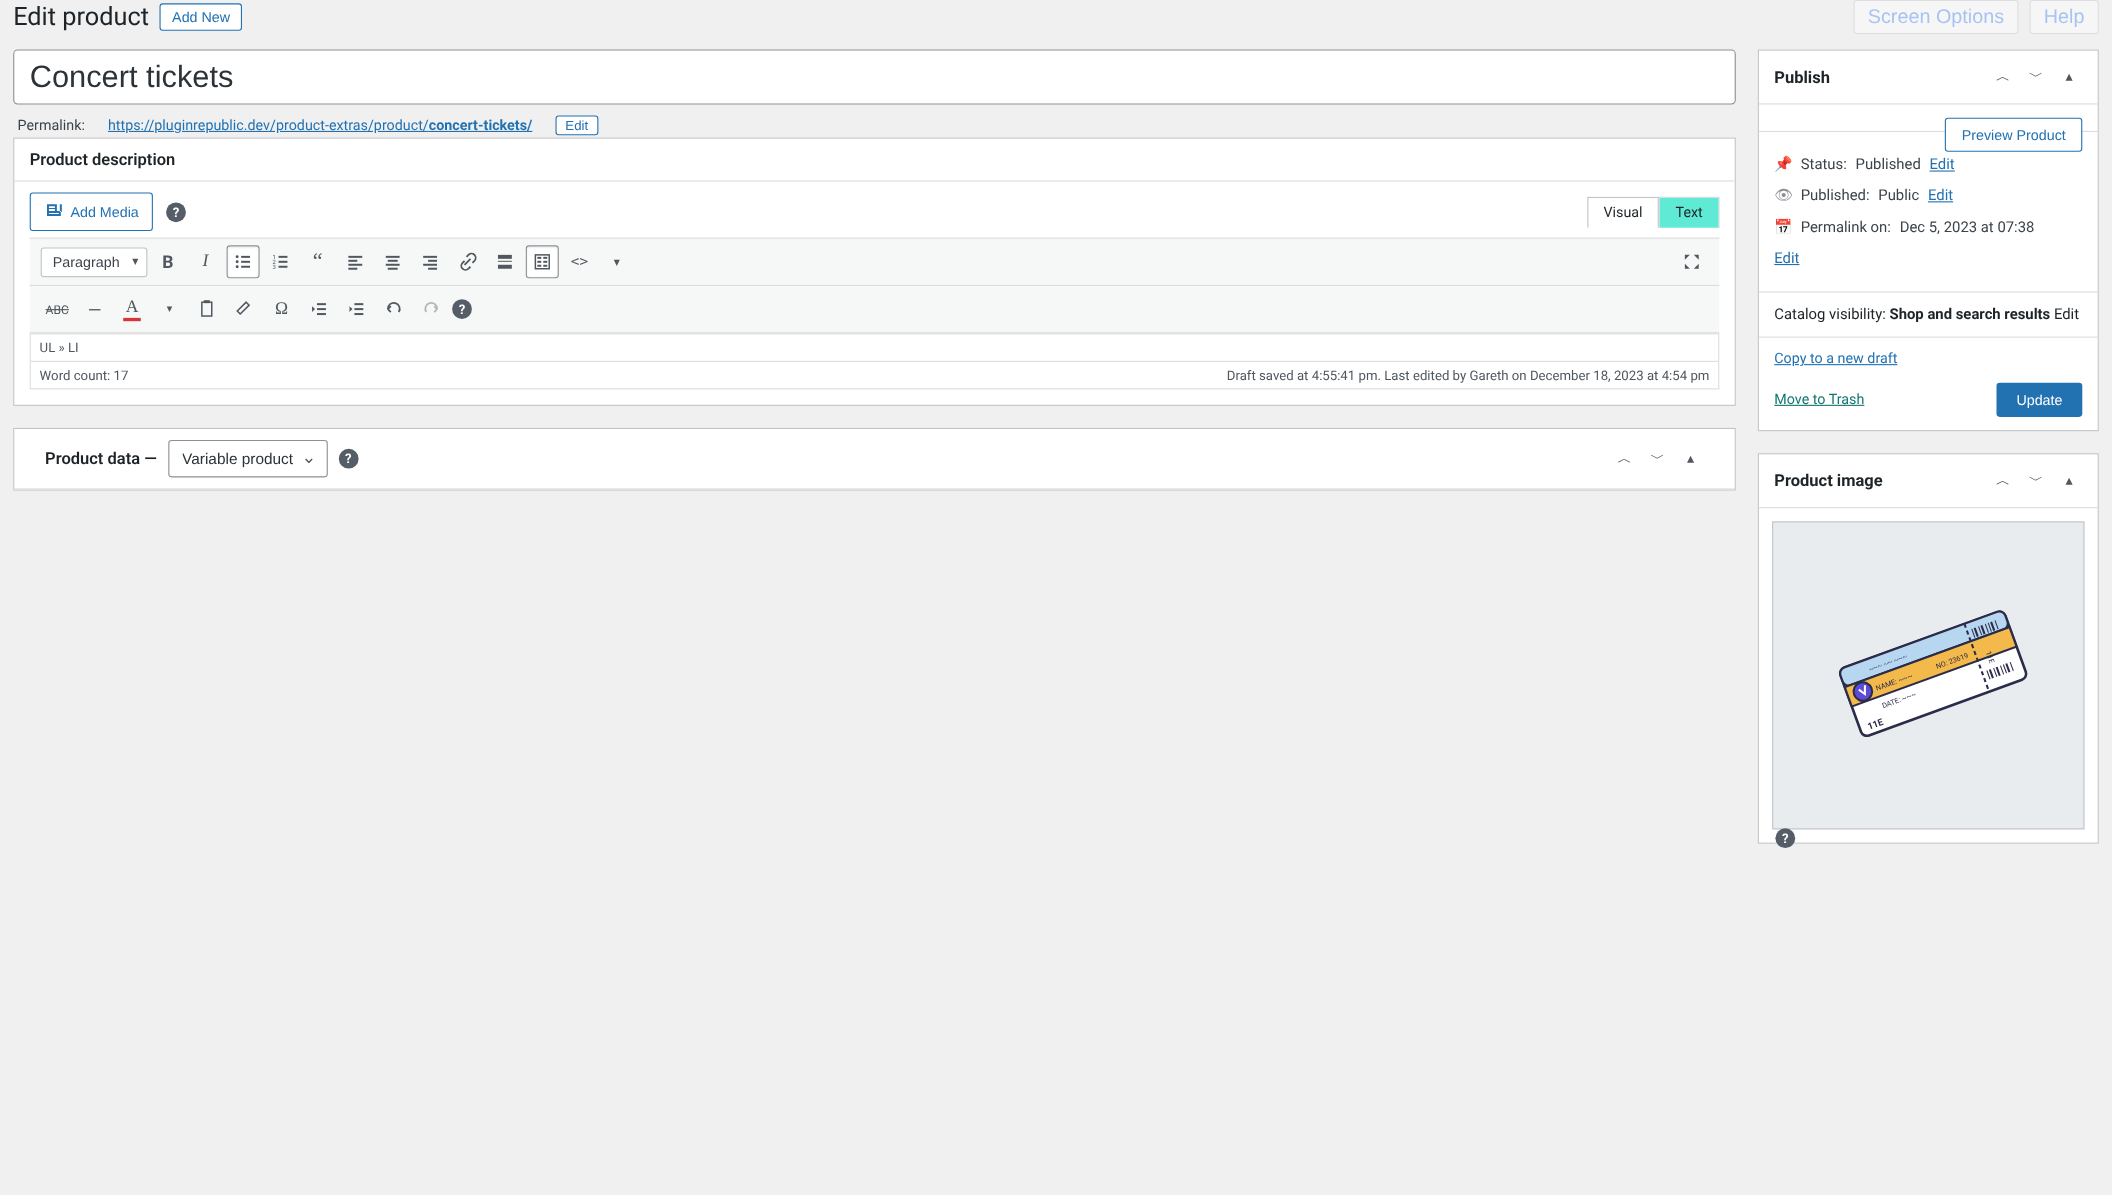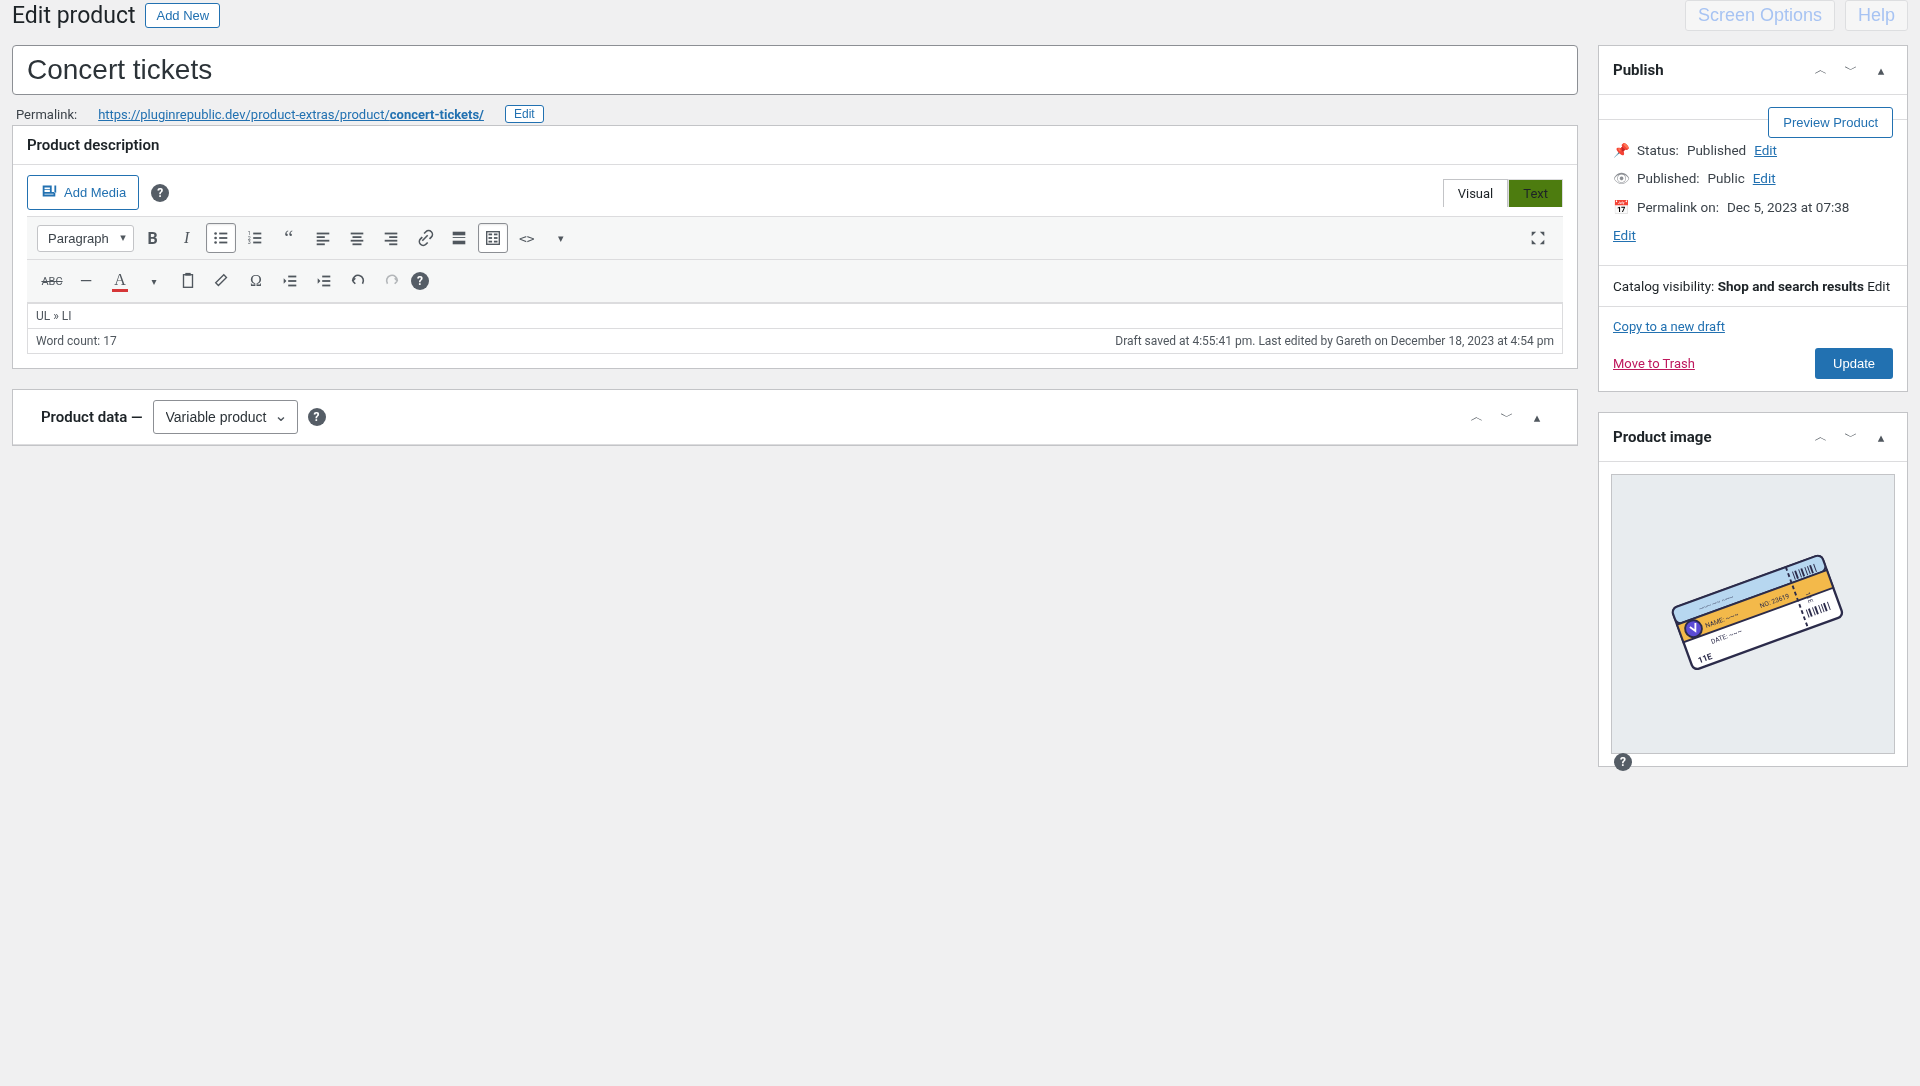--- a/index.html
+++ b/index.html
@@ -26,21 +26,21 @@
 .postbox { background: #fff; border: 1px solid #c3c4c7; margin-bottom: 20px; }
 .postbox-header { display: flex; align-items: center; justify-content: space-between; padding: 10px 14px; border-bottom: 1px solid #dcdcde; }
 .postbox-header h2 { font-size: 15px; font-weight: 600; }
 .postbox-handles { display: flex; gap: 6px; color: #50575e; }
 .handle { width: 24px; height: 24px; display: flex; align-items: center; justify-content: center; cursor: pointer; color: #50575e; }
 
 .editor-toolbar-top { display: flex; align-items: center; justify-content: space-between; padding: 10px 14px 6px; }
 .add-media { border: 1px solid #2271b1; color: #2271b1; background: #fff; padding: 6px 12px; font-size: 13px; cursor: pointer; border-radius: 3px; display: inline-flex; align-items: center; gap: 6px; }
 .help-icon { width: 18px; height: 18px; border-radius: 50%; background: #555d66; color: #fff; display: inline-flex; align-items: center; justify-content: center; font-size: 12px; font-weight: bold; cursor: pointer; }
 .editor-tabs { display: flex; }
-.editor-tab { border: 1px solid #dcdcde; border-bottom: none; padding: 6px 14px; background: #4d7c0f; cursor: pointer; font-size: 13px; }
+.editor-tab { border: 1px solid #dcdcde; border-bottom: none; padding: 6px 14px; background: #5eead4; cursor: pointer; font-size: 13px; }
 .editor-tab.active { background: #fff; border-color: #c3c4c7; }
 
 .tinymce-bar { background: #f6f7f7; border: 1px solid #dcdcde; border-left: none; border-right: none; padding: 6px 10px; display: flex; align-items: center; gap: 4px; flex-wrap: wrap; margin: 0 14px; }
 .format-select { border: 1px solid #c3c4c7; background: #fff; padding: 5px 24px 5px 10px; font-size: 13px; color: #3c434a; border-radius: 3px; position: relative; cursor: pointer; appearance: none; }
 .format-wrap { position: relative; display: inline-block; }
 .format-wrap::after { content: "▾"; position: absolute; right: 8px; top: 6px; color: #50575e; pointer-events: none; font-size: 11px; }
 .tb-btn { width: 30px; height: 30px; display: inline-flex; align-items: center; justify-content: center; cursor: pointer; color: #50575e; border-radius: 3px; font-size: 16px; }
 .tb-btn.active { border: 1px solid #8c8f94; background: #fff; box-shadow: inset 0 1px 2px rgba(0,0,0,0.1); }
 .tb-sep { flex: 1; }
 .tinymce-bar2 { margin-top: 0; border-top: none; }
@@ -65,21 +65,21 @@
 .side-header h2 { font-size: 15px; font-weight: 700; }
 .side-body { padding: 12px 14px; font-size: 13.5px; color: #3c434a; }
 .side-body .row { margin: 8px 0; display: flex; align-items: flex-start; gap: 8px; flex-wrap: wrap; line-height: 1.5; }
 .side-body .row .icon { width: 16px; color: #8c8f94; text-align: center; }
 .side-body strong { font-weight: 400; }
 .side-body a { color: #2271b1; text-decoration: underline; cursor: pointer; }
 .side-actions { border-top: 1px solid #dcdcde; padding: 12px 14px; display: flex; justify-content: space-between; align-items: center; flex-wrap: wrap; gap: 8px; }
 .preview-btn { border: 1px solid #2271b1; color: #2271b1; background: #fff; padding: 7px 14px; font-size: 13px; cursor: pointer; border-radius: 3px; float: right; }
 .preview-row { padding: 12px 14px; text-align: right; border-bottom: 1px solid #dcdcde; }
 .update-btn { background: #2271b1; color: #fff; border: none; padding: 8px 18px; font-size: 13px; cursor: pointer; border-radius: 3px; }
-.trash { color: #be185d; text-decoration: underline; cursor: pointer; }
+.trash { color: #0f766e; text-decoration: underline; cursor: pointer; }
 .copy-draft { color: #2271b1; text-decoration: underline; cursor: pointer; }
 .catalog-row { padding: 10px 14px; border-top: 1px solid #dcdcde; font-size: 13.5px; line-height: 1.5; }
 
 .product-image-body { padding: 12px; }
 .thumb-frame { border: 1px solid #c3c4c7; background: #e8ecef; height: 280px; display: flex; align-items: center; justify-content: center; cursor: pointer; position: relative; }
 
 svg.ticket { width: 210px; height: 150px; }
 
 .help-corner { position: absolute; bottom: -18px; left: 2px; }
 

